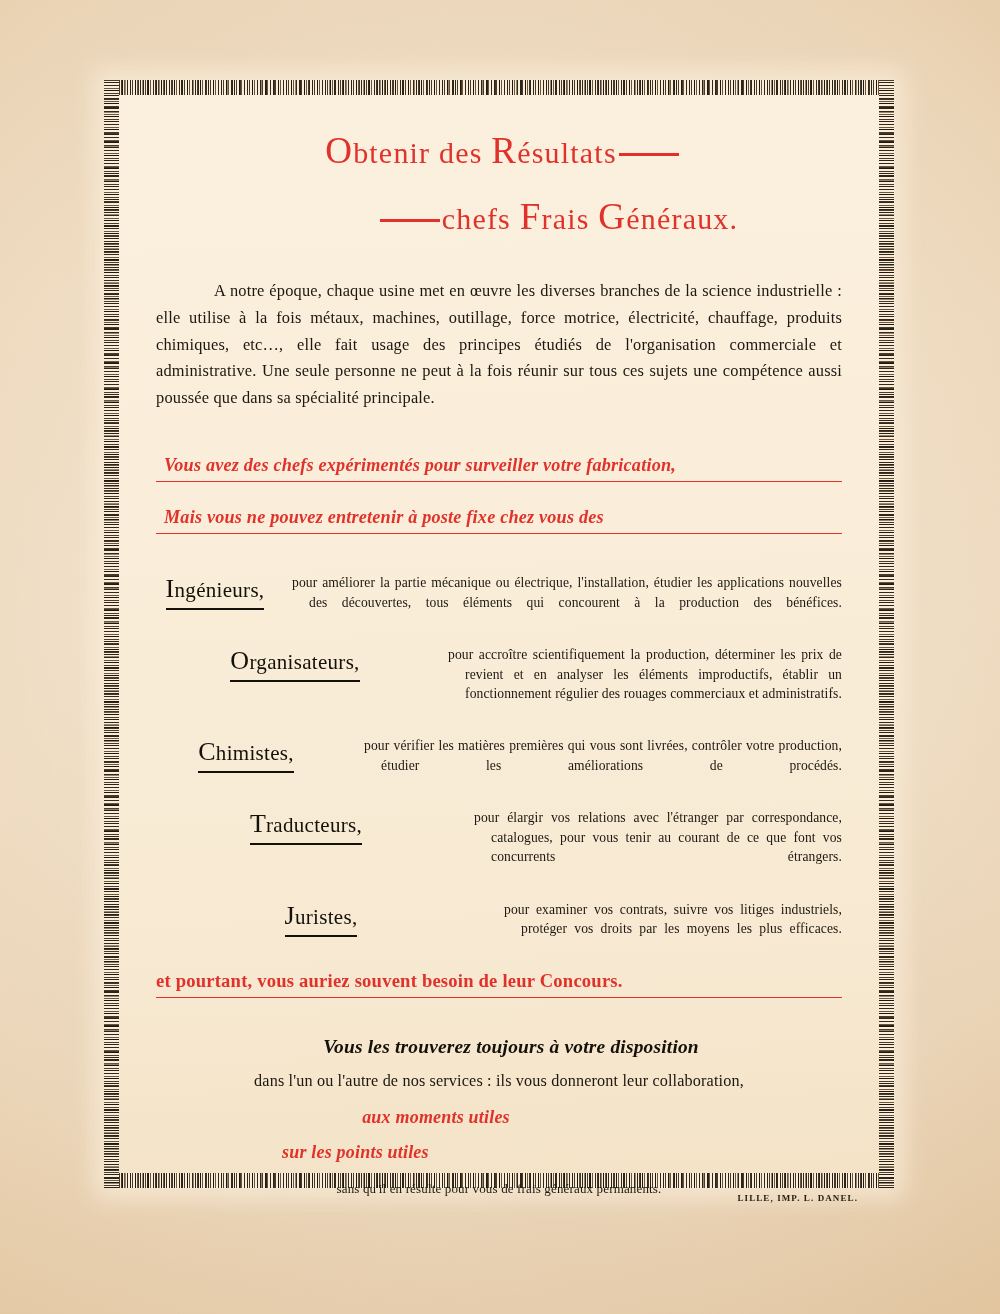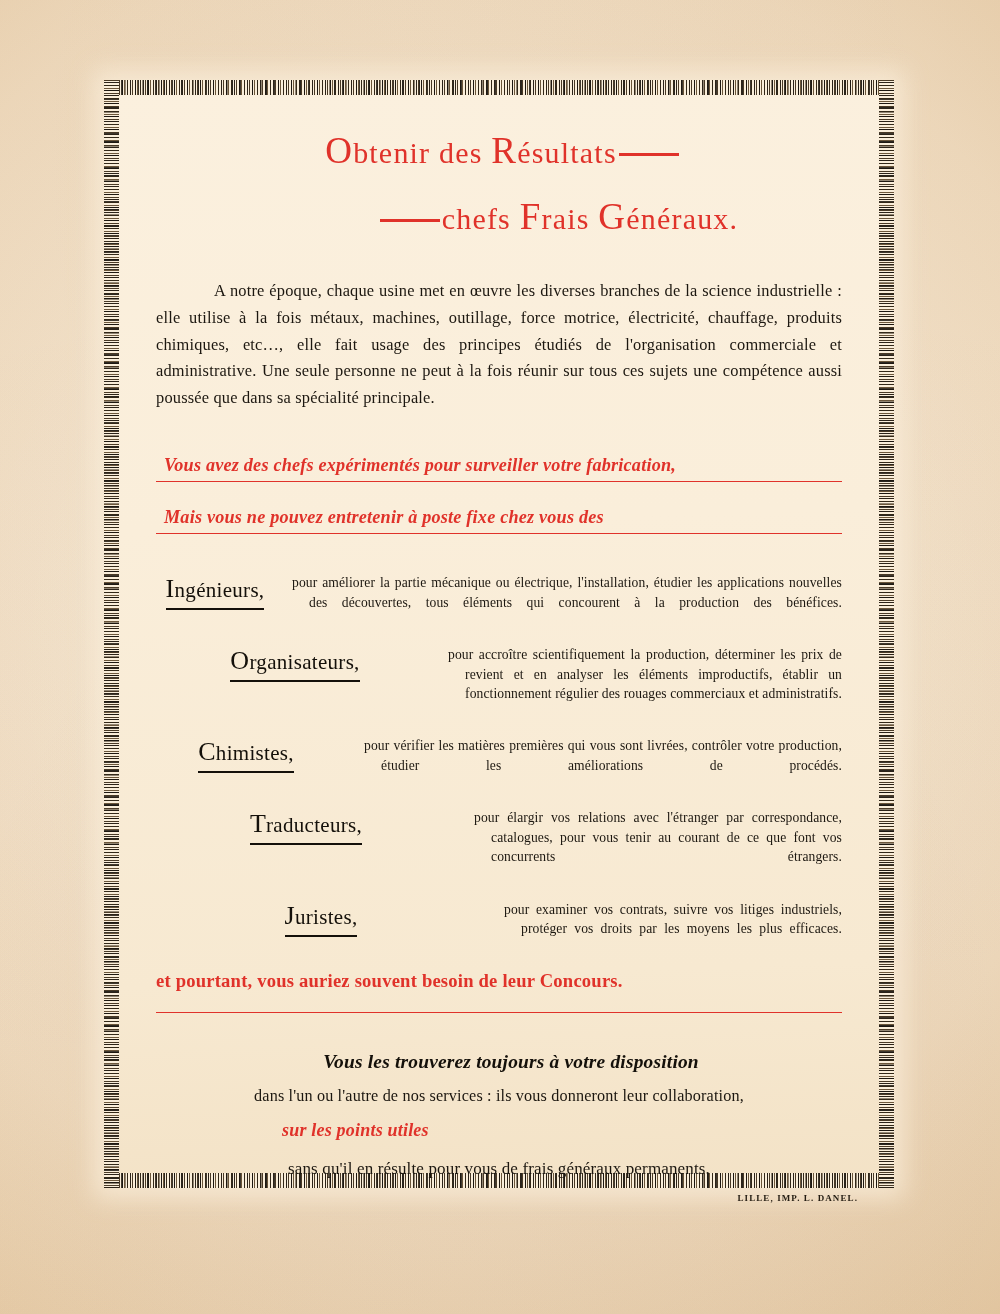--- a/index.html
+++ b/index.html
@@ -206,21 +206,21 @@
   #prof-4 .prof-desc       { margin-left: 18px; }
 
   
   #closer-red {
     margin-top: 8px;
     color: #e0322a;
     font-weight: bold;
     font-size: 18.6px;
     letter-spacing: .2px;
     border-bottom: 1.8px solid #e0322a;
-    padding-bottom: 20px;
+    padding-bottom: 5px;
     display: block;
     white-space: nowrap;
   }
   #closer-lead {
     margin-top: 38px;
     text-align: center;
     font-style: italic;
     font-weight: bold;
     font-size: 19.4px;
     color: #14100a;
@@ -239,21 +239,21 @@
     font-style: italic;
     font-weight: bold;
     font-size: 18px;
     letter-spacing: .2px;
   }
   #closer-em1 { margin-top: 16px; text-align: center; padding-right: 126px; }
   #closer-em2 { margin-top: 14px; text-align: left; padding-left: 126px; }
   #closer-last {
     margin-top: 18px;
     text-align: center;
-    font-size: 17px;
+    font-size: 13px;
     color: #1c1710;
     letter-spacing: .15px;
   }
 
   
   #imprint {
     position: absolute;
     left: 0;
     top: 1113px;
     width: 790px;
@@ -324,20 +324,21 @@
             <span class="prof-label"><span class="cap">J</span><span>uristes,</span></span>
           </div>
           <div class="prof-desc">pour examiner vos contrats, suivre vos litiges industriels, protéger vos droits par les moyens les plus efficaces.</div>
         </div>
 
       </div>
 
       <div id="closer-red">et pourtant, vous auriez souvent besoin de leur Concours.</div>
       <div id="closer-lead">Vous les trouverez toujours à votre disposition</div>
       <div id="closer-sub">dans l'un ou l'autre de nos services : ils vous donneront leur collaboration,</div>
+      <div class="red-em" id="closer-em1">aux moments utiles</div>
       <div class="red-em" id="closer-em2">sur les points utiles</div>
       <div id="closer-last">sans qu'il en résulte pour vous de frais généraux permanents.</div>
 
     </div>
 
     <div id="imprint">LILLE, IMP. L. DANEL.</div>
 
   </div>
 </div>
 

